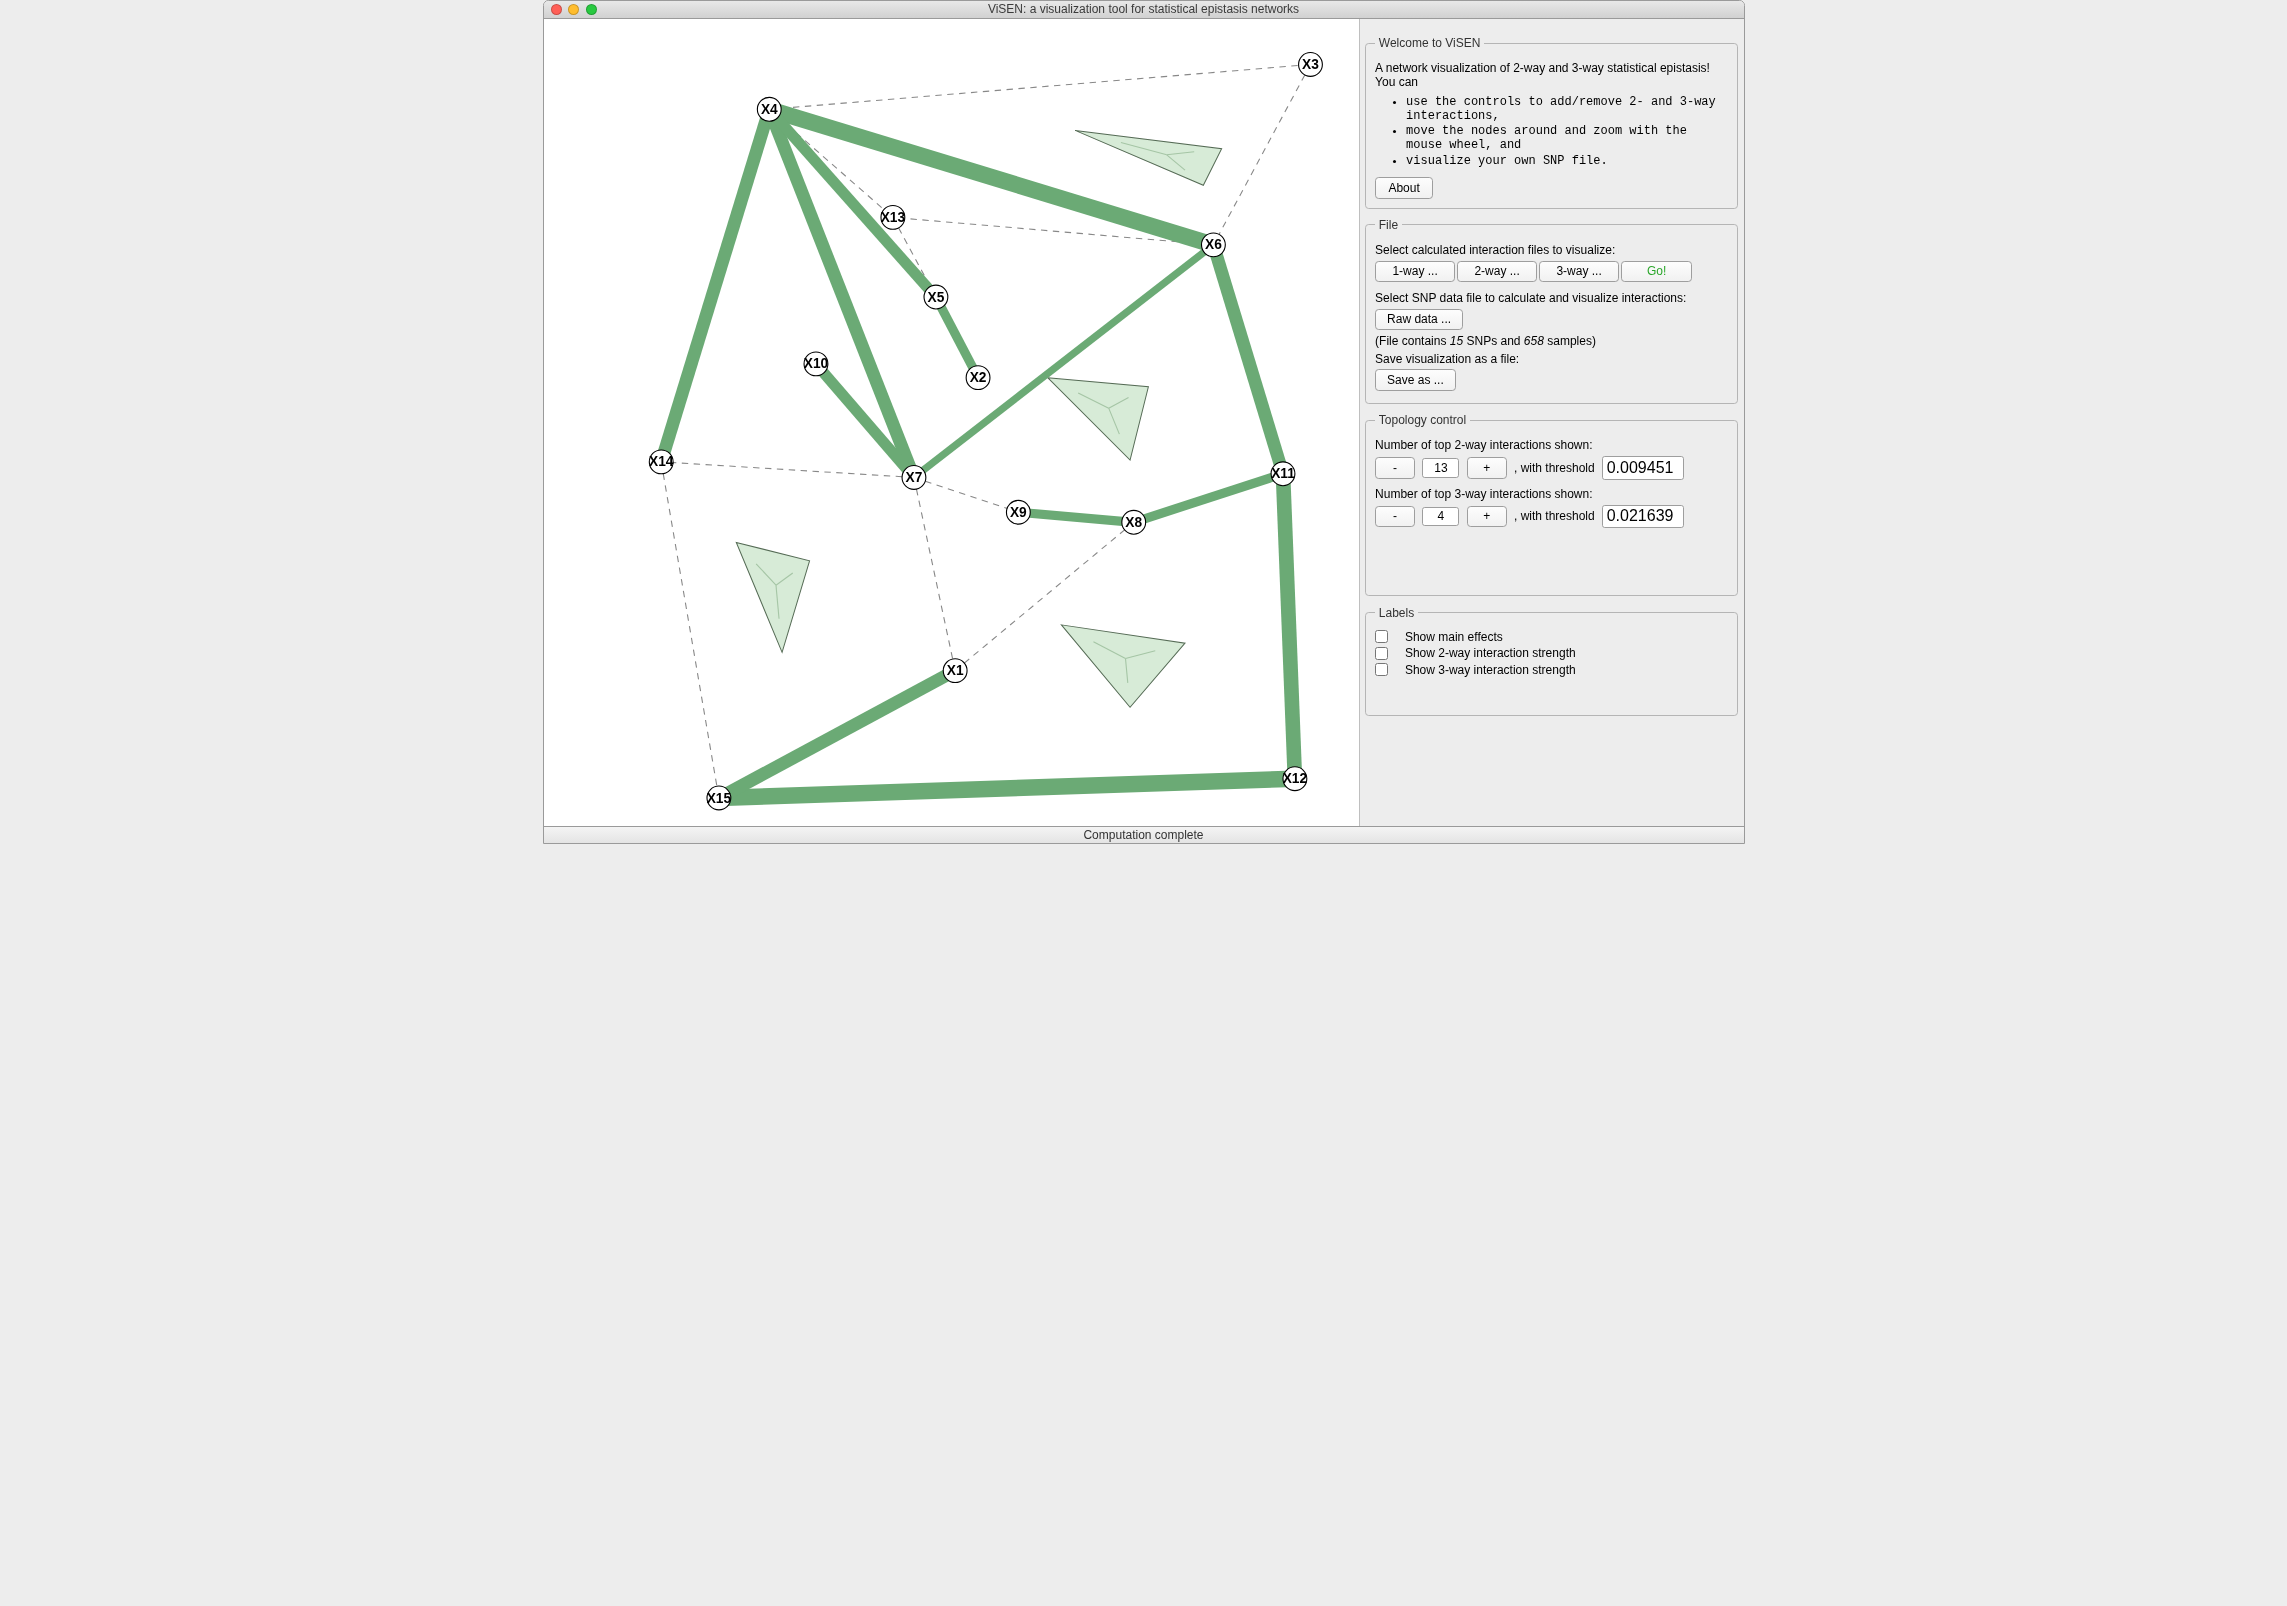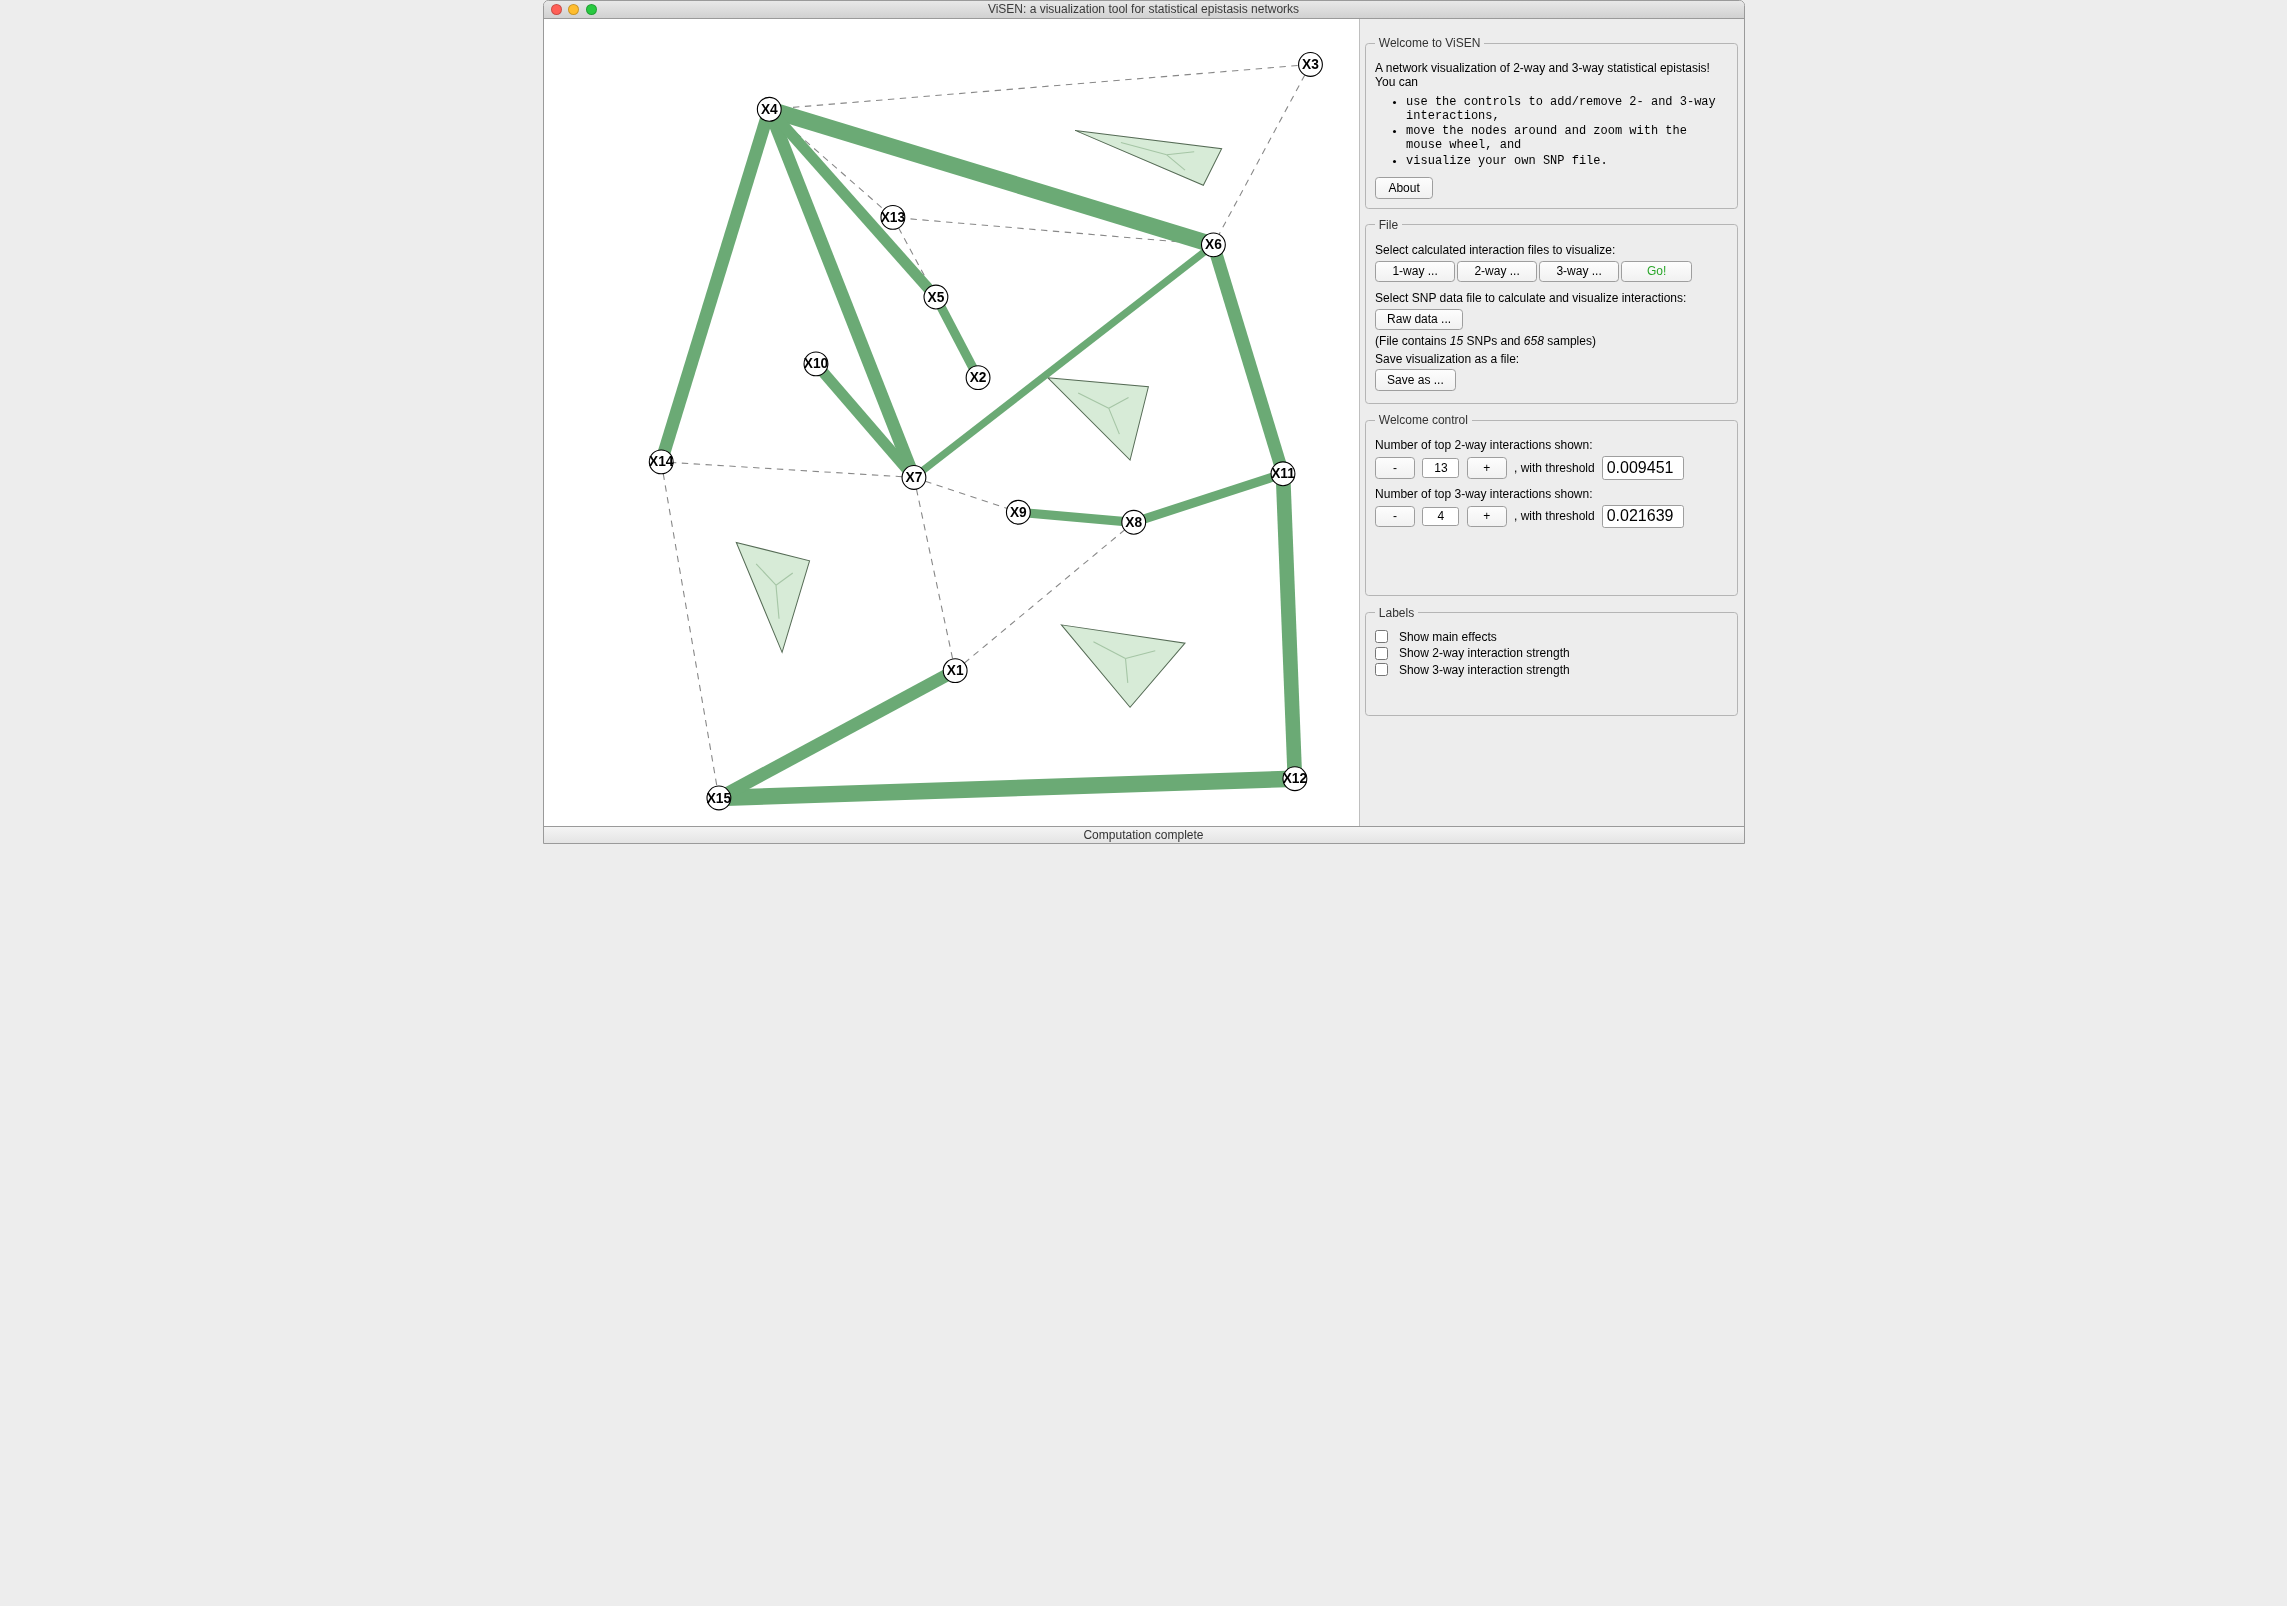--- a/index.html
+++ b/index.html
@@ -17,21 +17,21 @@
 .side { width: 384px; padding: 3.7px 5.5px; overflow-y: auto; margin-top: 14px; }
 fieldset { border: 0.9px solid #b5b5b5; border-radius: 3.7px; margin-bottom: 9.1px; padding: 7.3px 9.1px 9.1px 9.1px; background: #ededed; }
 legend { padding: 0 3.7px; font-size: 12px; color:#333; }
 .row { margin: 3.7px 0; }
 .btn { display:inline-block; background: linear-gradient(#fdfdfd,#f1f1f1); border:0.9px solid #9e9e9e; border-radius:3.7px; padding:2.7px 11px; font-size:12px; cursor:pointer; min-width:58px; text-align:center; }
 .btn-go { color:#2aa62a; font-weight:500; }
 .file-btns { display:flex; gap:2px; margin:3.7px 0 9.1px 0; flex-wrap:wrap; }
 .small-input { width:37px; text-align:center; border:0.9px solid #9e9e9e; border-radius:2.7px; padding:1.8px 1.8px; font-size:12px; background:#fff; }
 .thresh-input { width:82px; border:0.9px solid #9e9e9e; border-radius:2.7px; padding:1.8px 3.7px; font-size:16px; background:#fff; }
 .stepper { display:flex; align-items:center; gap:7.3px; margin:1.8px 0 7.3px 0; }
-.chk { display:flex; align-items:center; gap:11px; margin:2.7px 0; }
+.chk { display:flex; align-items:center; gap:17px; margin:2.7px 0; }
 .chk input { width:12.8px; height:12.8px; }
 ul.bullets { list-style: disc; padding-left: 31px; margin:5.5px 0 9.1px 0;font-family:Liberation Mono, monospace; }
 ul.bullets li { margin:1.8px 0; }
 .statusbar { height:20px; border-top:0.9px solid #9a9a9a; background: linear-gradient(#f4f4f4,#e4e4e4); display:flex; align-items:center; justify-content:center; font-size:12px; color:#333; }
 .italic-num { font-style: italic; }
 svg { width:100%; height:100%; }
 .node circle { fill:#fff; stroke:#000; stroke-width:1.2; }
 .node text { font-family: "Lucida Grande", Helvetica, Arial, sans-serif; font-size:15px; font-weight:700; }
 .edge { stroke:#6BAA75; }
 .dash { stroke:#888; stroke-width:1.2; stroke-dasharray:7 6; fill:none; }
@@ -189,21 +189,21 @@
         <div class="row">
           <span>(File contains </span><span class="italic-num">15</span><span> SNPs and </span><span class="italic-num">658</span><span> samples)</span>
         </div>
         <div class="row">Save visualization as a file:</div>
         <div class="row">
           <button class="btn">Save as ...</button>
         </div>
       </fieldset>
 
       <fieldset style="min-height:183px">
-        <legend>Welcome control</legend>
+        <legend>Topology control</legend>
         <div class="row">Number of top 2-way interactions shown:</div>
         <div class="stepper">
           <button class="btn" style="min-width:40px">-</button>
           <input class="small-input" value="13" style="">
           <button class="btn" style="min-width:40px">+</button>
           <span>, with threshold</span>
           <input class="thresh-input" value="0.009451" style="">
         </div>
         <div class="row">Number of top 3-way interactions shown:</div>
         <div class="stepper">

